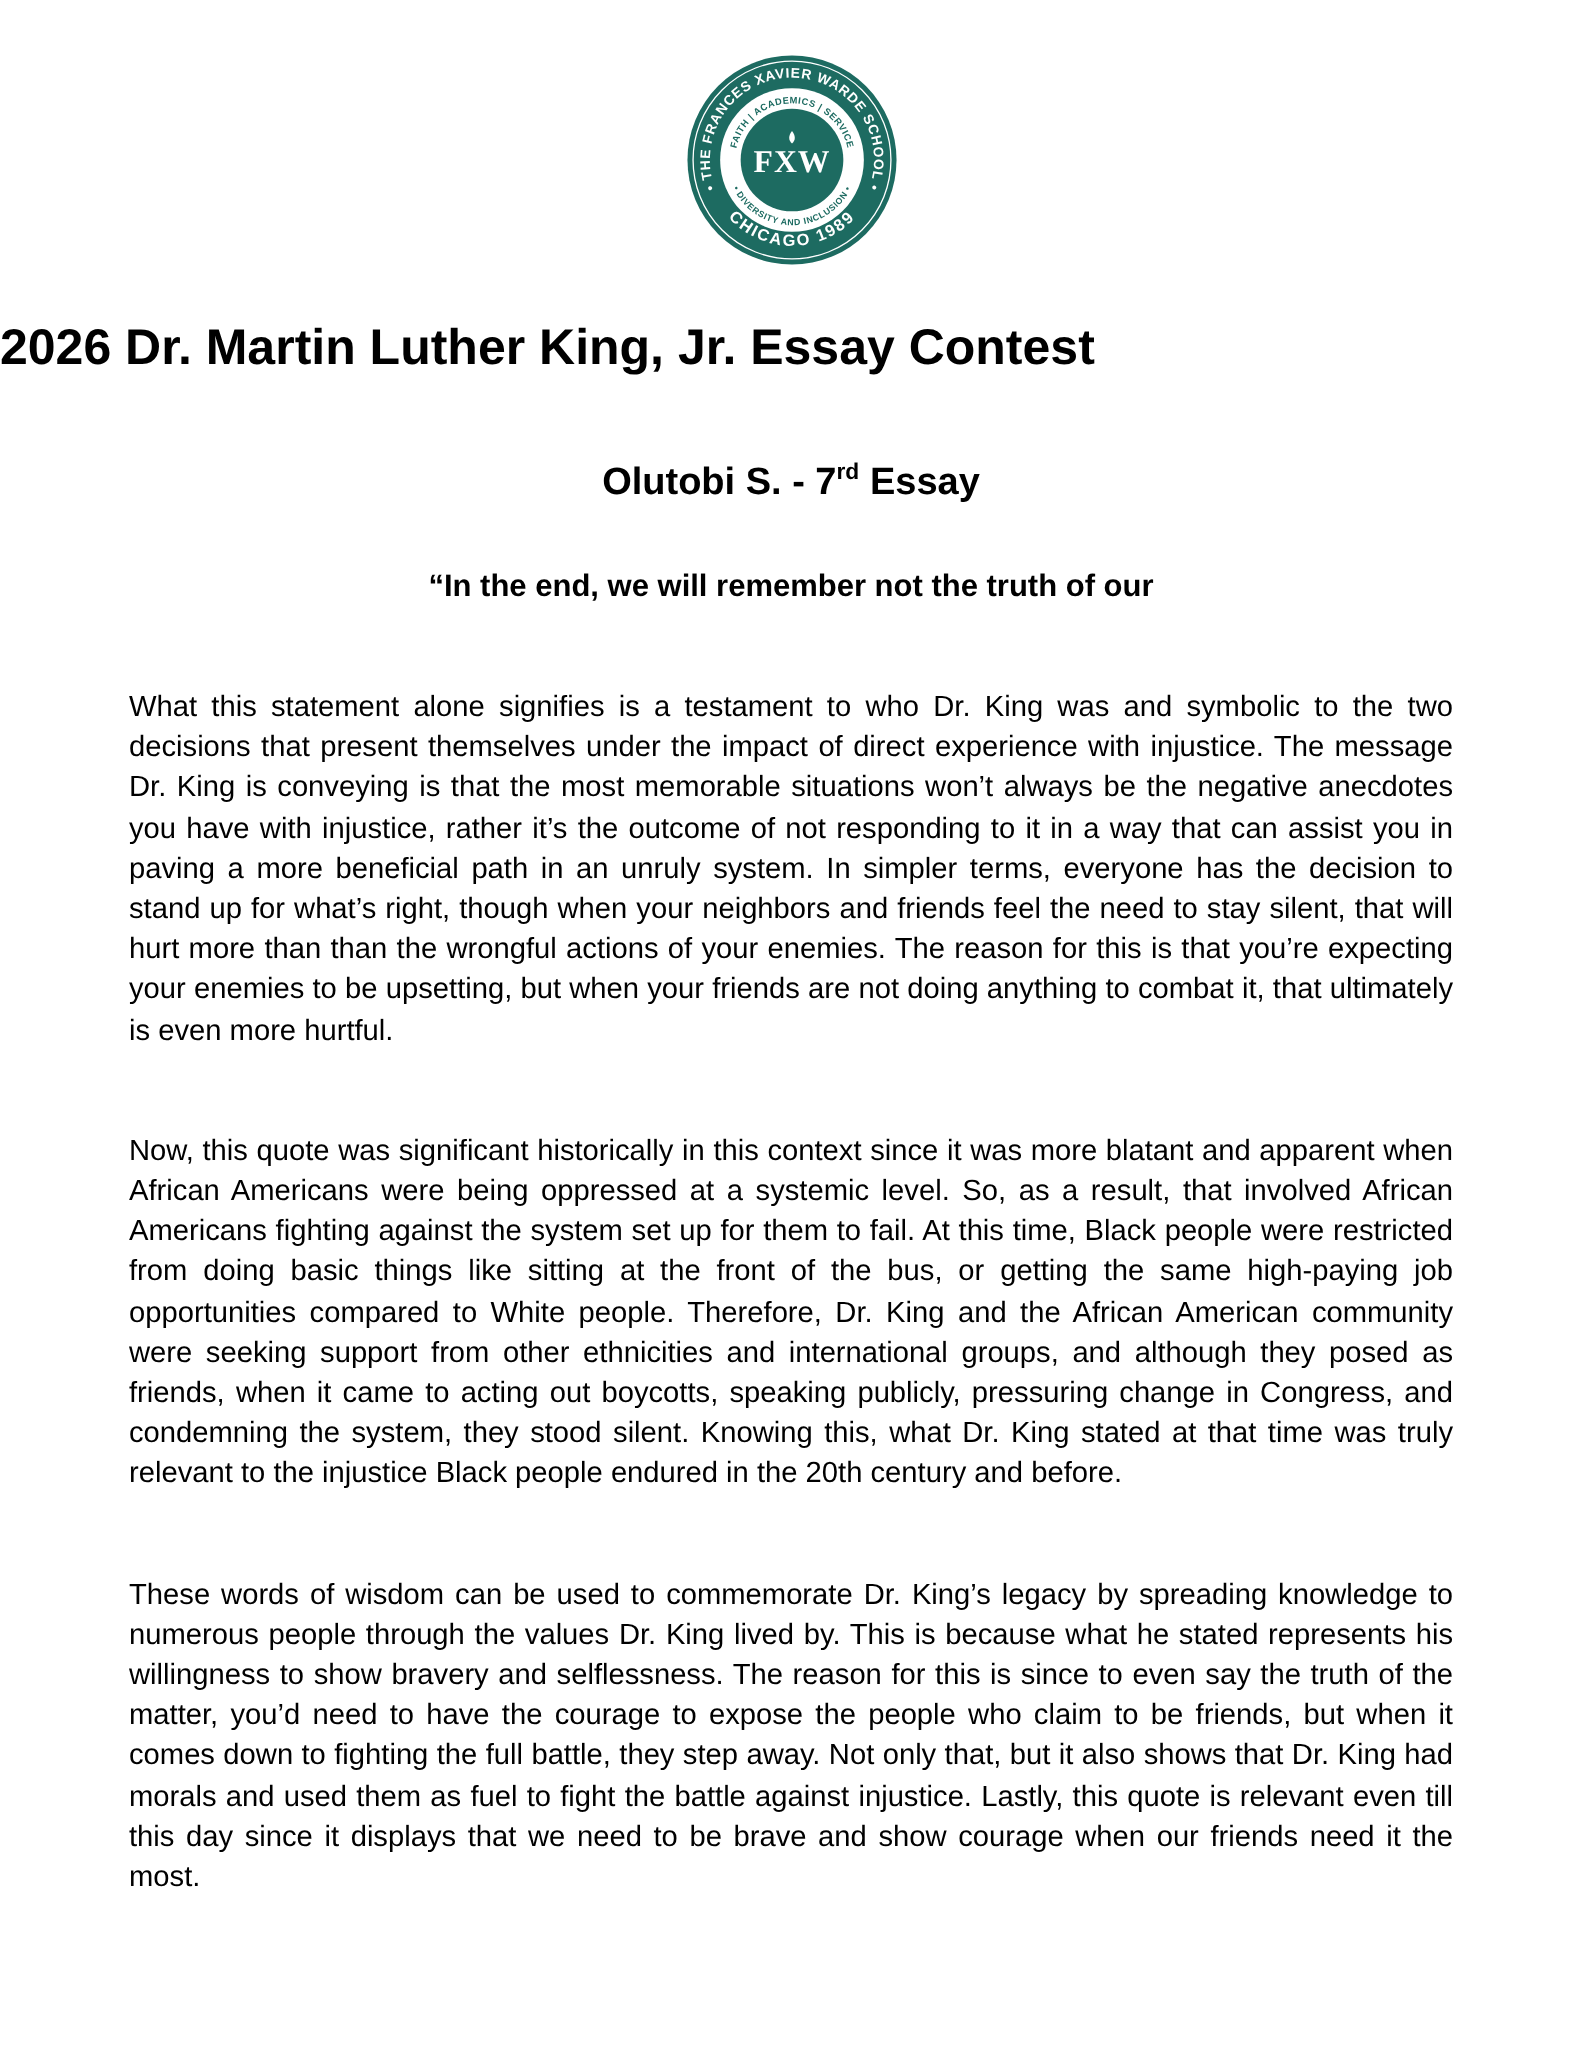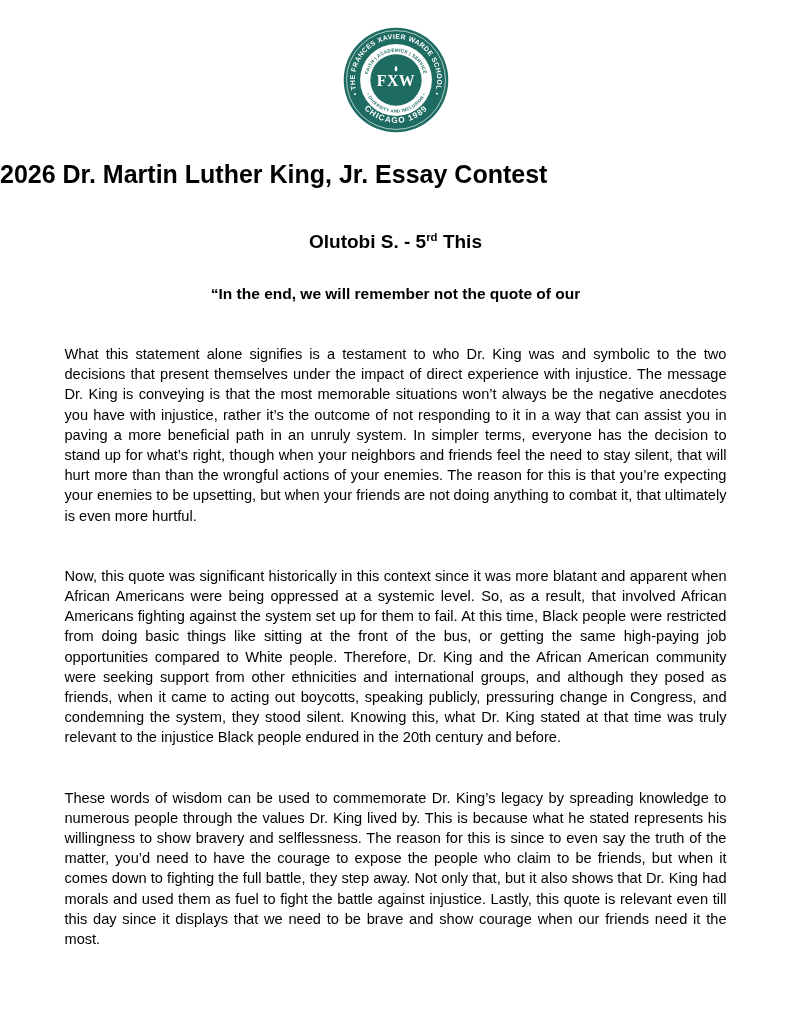--- a/index.html
+++ b/index.html
@@ -119,25 +119,25 @@
         <textPath href="#arcInnerBottom" startOffset="50%" text-anchor="middle">• DIVERSITY AND INCLUSION •</textPath>
       </text>
       <path d="M 60,44.5 C 62,47 62,49.5 60,51.2 C 58,49.5 58,47 60,44.5 Z" fill="#ffffff"></path>
       <text class="seal-monogram" x="60" y="66.5" text-anchor="middle">FXW</text>
     </svg>
   </div>
 
   <h1 class="doc-title">2026 Dr. Martin Luther King, Jr. Essay Contest</h1>
 
   <div class="subtitle">
-    <span>Olutobi S. - 5</span><sup>rd</sup><span class="suffix">This</span>
+    <span>Olutobi S. - 7</span><sup>rd</sup><span class="suffix">Essay</span>
   </div>
 
   <div class="quote">
-    <div>“In the end, we will remember not the quote of our</div>
+    <div>“In the end, we will remember not the truth of our</div>
   </div>
 
   <div class="essay">
     <p>What this statement alone signifies is a testament to who Dr. King was and symbolic to the two decisions that present themselves under the impact of direct experience with injustice. The message Dr. King is conveying is that the most memorable situations won’t always be the negative anecdotes you have with injustice, rather it’s the outcome of not responding to it in a way that can assist you in paving a more beneficial path in an unruly system. In simpler terms, everyone has the decision to stand up for what’s right, though when your neighbors and friends feel the need to stay silent, that will hurt more than than the wrongful actions of your enemies. The reason for this is that you’re expecting your enemies to be upsetting, but when your friends are not doing anything to combat it, that ultimately is even more hurtful.</p>
     <p>Now, this quote was significant historically in this context since it was more blatant and apparent when African Americans were being oppressed at a systemic level. So, as a result, that involved African Americans fighting against the system set up for them to fail. At this time, Black people were restricted from doing basic things like sitting at the front of the bus, or getting the same high-paying job opportunities compared to White people. Therefore, Dr. King and the African American community were seeking support from other ethnicities and international groups, and although they posed as friends, when it came to acting out boycotts, speaking publicly, pressuring change in Congress, and condemning the system, they stood silent. Knowing this, what Dr. King stated at that time was truly relevant to the injustice Black people endured in the 20th century and before.</p>
     <p>These words of wisdom can be used to commemorate Dr. King’s legacy by spreading knowledge to numerous people through the values Dr. King lived by. This is because what he stated represents his willingness to show bravery and selflessness. The reason for this is since to even say the truth of the matter, you’d need to have the courage to expose the people who claim to be friends, but when it comes down to fighting the full battle, they step away. Not only that, but it also shows that Dr. King had morals and used them as fuel to fight the battle against injustice. Lastly, this quote is relevant even till this day since it displays that we need to be brave and show courage when our friends need it the most.</p>
   </div>
 
 </div>
 

